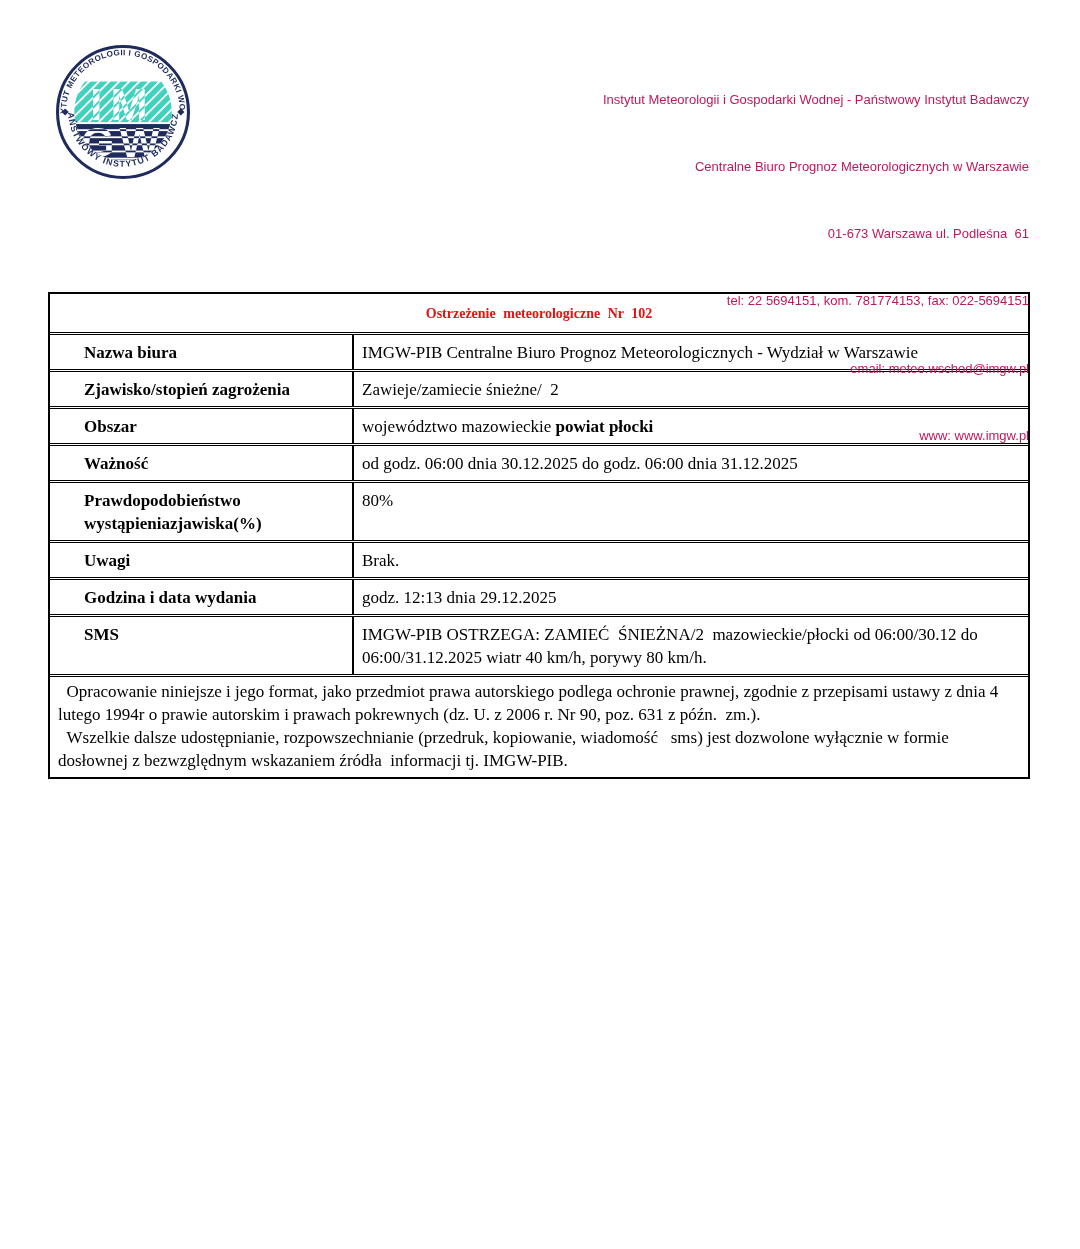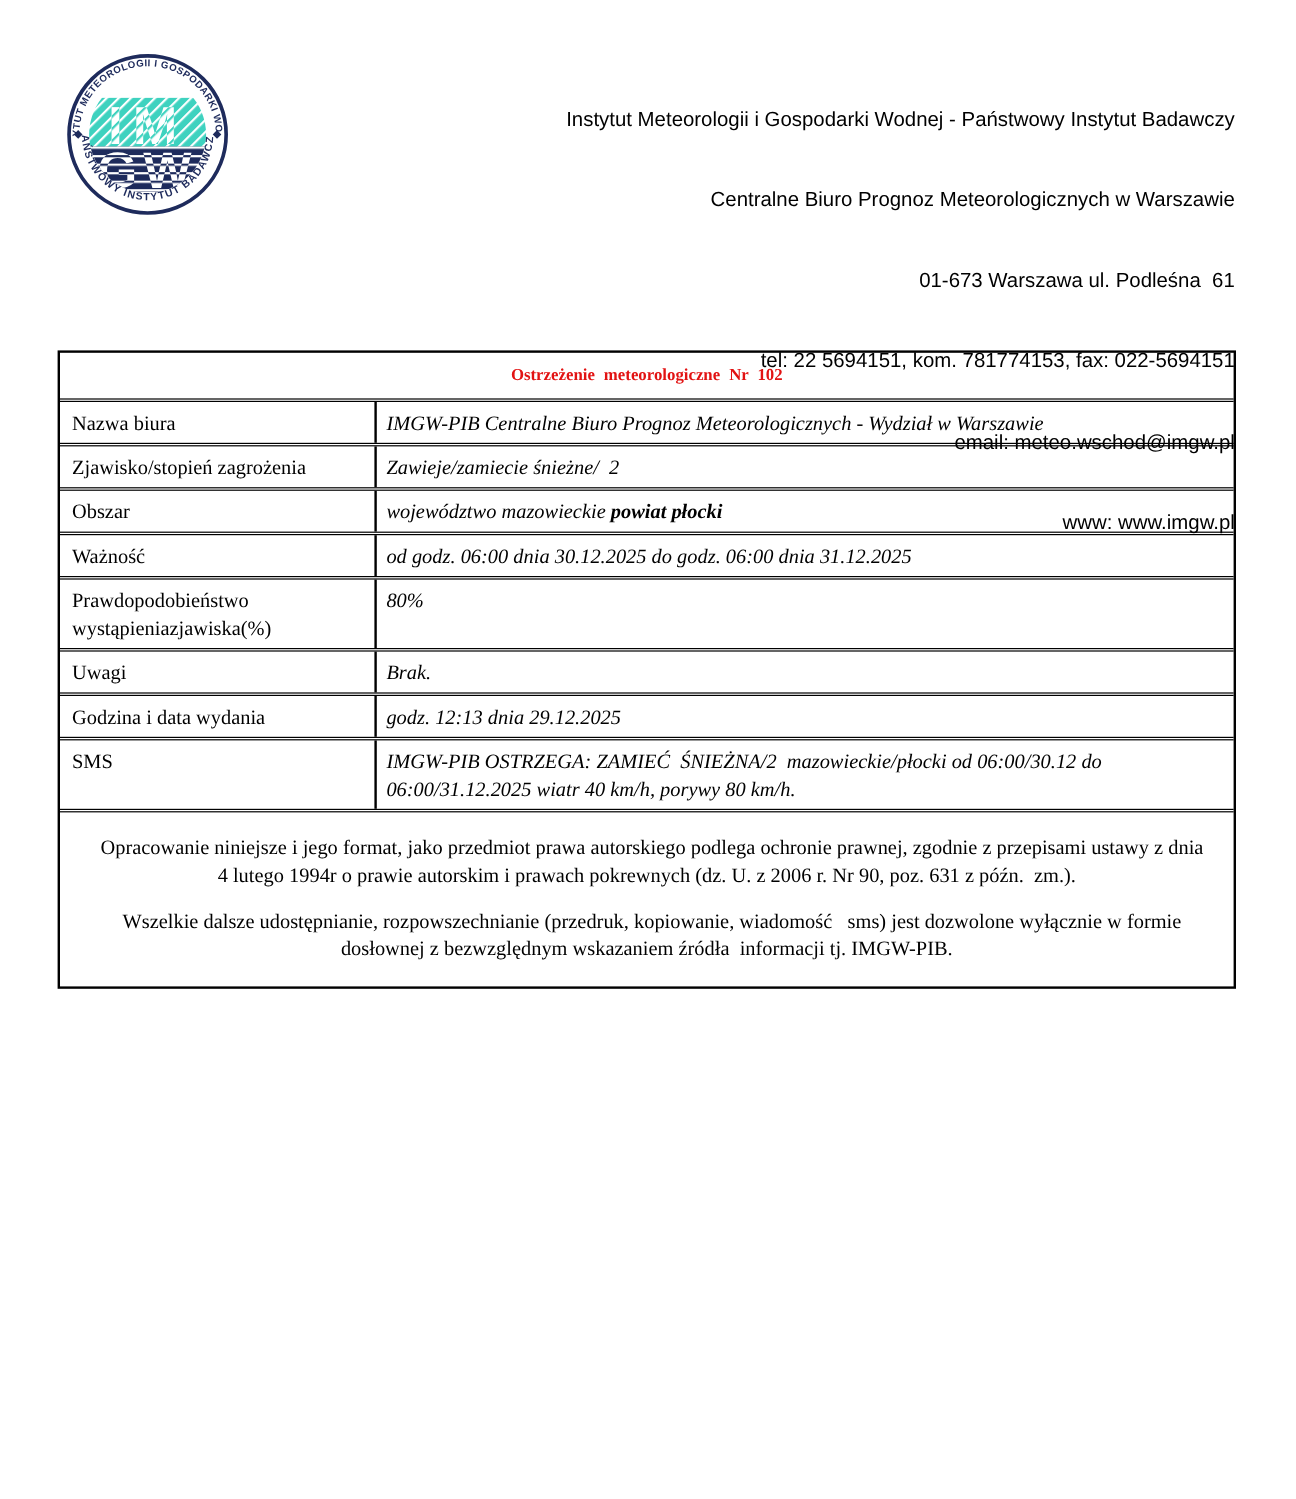--- a/index.html
+++ b/index.html
@@ -17,23 +17,23 @@
     justify-content:space-between;
     align-items:flex-start;
     padding:42px 51px 0 55px;
     height:146px;
   }
   .logo-wrap{width:136px;height:140px;flex:0 0 auto;}
   .logo-wrap svg{width:136px;height:140px;display:block;}
   .header-text{
     text-align:right;
     font-family:"Liberation Sans", sans-serif;
-    font-size:17px;
+    font-size:13px;
     line-height:22.4px;
-    color:#000000;
+    color:#be185d;
     white-space:pre;
     padding-top:2px;
   }
   .header-text .hline{white-space:pre;}
   .header-text .bold{font-weight:normal;}
   
   .warning-table{
     margin:104px 50px 0 48px;
     border:2px solid #000;
     font-size:17px;
@@ -49,37 +49,36 @@
     font-size:14px;
     word-spacing:4px;
   }
   .trow{
     display:flex;
     border-bottom:3px double #000;
   }
   .tlabel{
     width:244px;flex:0 0 auto;
     border-right:2px solid #000;
-    font-weight:normal;
-    padding:6px 8px 5px 10px;
+    font-weight:bold;
+    padding:6px 24px 5px 10px;
+    margin-left:24px;
   }
   .tvalue{
     flex:1;
     padding:6px 10px 5px 8px;
     white-space:pre-wrap;
-    font-style:italic;
   }
   .tvalue .bold{font-weight:bold;}
   .footer-cell{
     padding:3px 8px 5px 8px;
   }
   .footer-cell p{
-    margin:15px;
+    margin:0;
     white-space:pre-wrap;
-    text-align:center;
   }
 </style>
 </head>
 <body>
 
 <div class="page">
 
   <header class="doc-header">
 
     <div class="logo-wrap">

